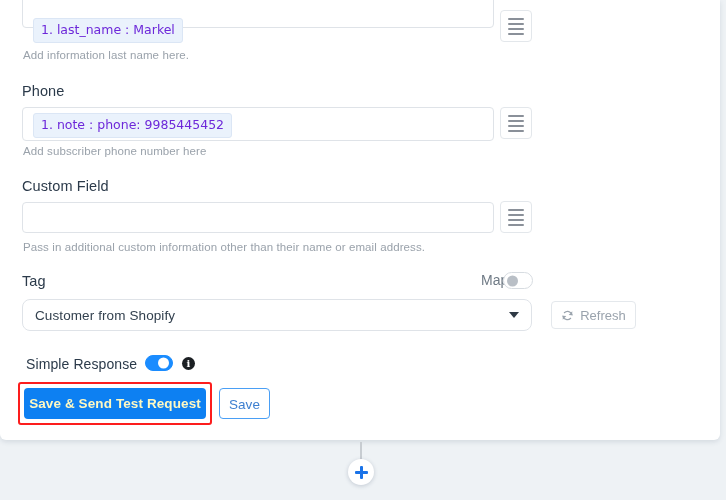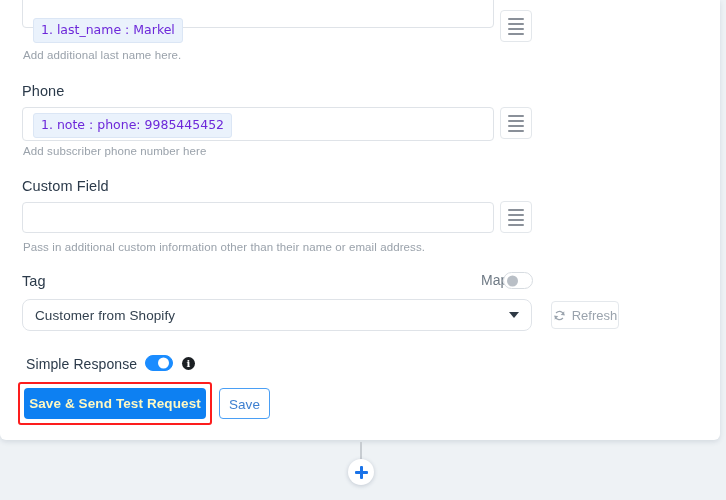--- a/index.html
+++ b/index.html
@@ -259,21 +259,21 @@
   <div class="card">
 
     <div class="input-box" style="left:22px; top:-8px; width:472px; height:36px;"></div>
     <div class="chip" style="left:33px; top:18px;">1. last_name : Markel</div>
     <div class="handle-btn" style="left:500px; top:10px;">
       <i></i>
       <i></i>
       <i></i>
       <i></i>
     </div>
-    <div class="help-text" style="left:23px; top:48px;">Add additional last name here.</div>
+    <div class="help-text" style="left:23px; top:48px;">Add information last name here.</div>
 
     <div class="field-label" style="left:22px; top:82px;">Phone</div>
     <div class="input-box" style="left:22px; top:107px; width:472px; height:34px;"></div>
     <div class="chip" style="left:33px; top:113px;">1. note : phone: 9985445452</div>
     <div class="handle-btn" style="left:500px; top:107px;">
       <i></i>
       <i></i>
       <i></i>
       <i></i>
     </div>
@@ -294,21 +294,21 @@
     <div class="map-label" style="left:481px; top:272px;">Map</div>
     <div class="toggle off" style="left:503px; top:272px; width:30px; height:17px;">
       <span class="knob" style="width:11px; height:11px;"></span>
     </div>
 
     <div class="select-box" style="left:22px; top:299px; width:510px; height:32px;">
       <span class="select-value">Customer from Shopify</span>
       <span class="caret"></span>
     </div>
 
-    <div class="refresh-btn" style="left:551px; top:301px; width:68px; height:28px;text-align:center;">
+    <div class="refresh-btn" style="left:551px; top:301px; width:85px; height:28px;text-align:center;">
       <svg width="13" height="13" viewBox="0 0 24 24" style="flex:none;">
         <path d="M20.5 11a8.5 8.5 0 0 0-14.3-4.1M3.5 13a8.5 8.5 0 0 0 14.3 4.1" fill="none" stroke="#9aa3ad" stroke-width="2.2" stroke-linecap="round"></path>
         <path d="M20.8 4.2 L20.6 11.4 L14.2 11.1 Z" fill="#9aa3ad"></path>
         <path d="M3.2 19.8 L3.4 12.6 L9.8 12.9 Z" fill="#9aa3ad"></path>
       </svg>
       <span>Refresh</span>
     </div>
 
     <div class="field-label" style="left:26px; top:355px; font-size:14px; color:#2b3a4a;">Simple Response</div>
     <div class="toggle on" style="left:145px; top:355px; width:28px; height:16px;">

